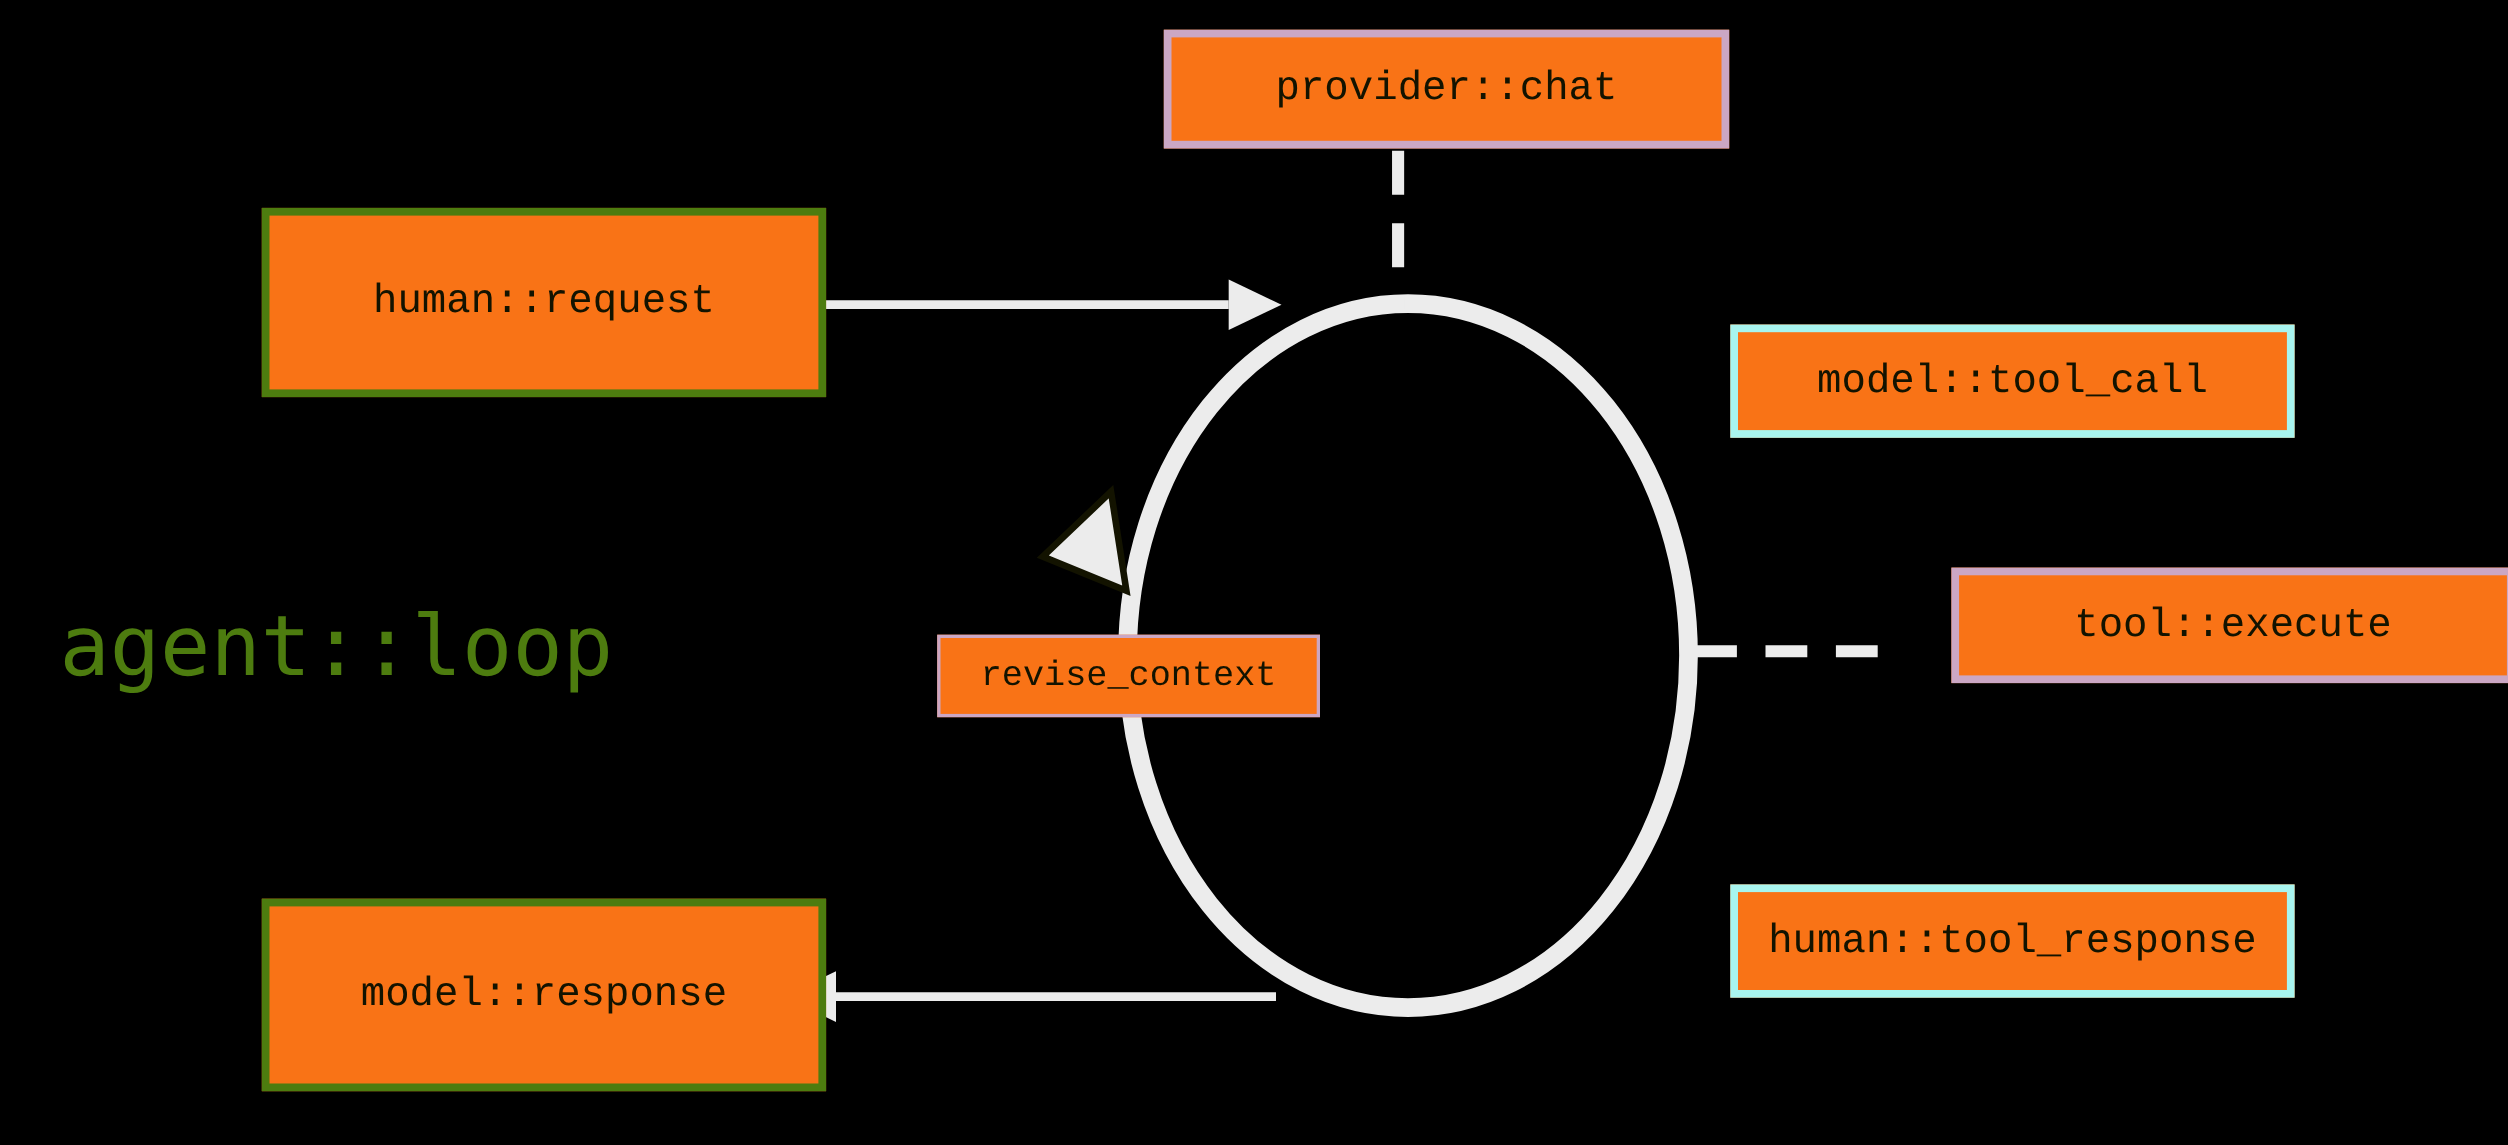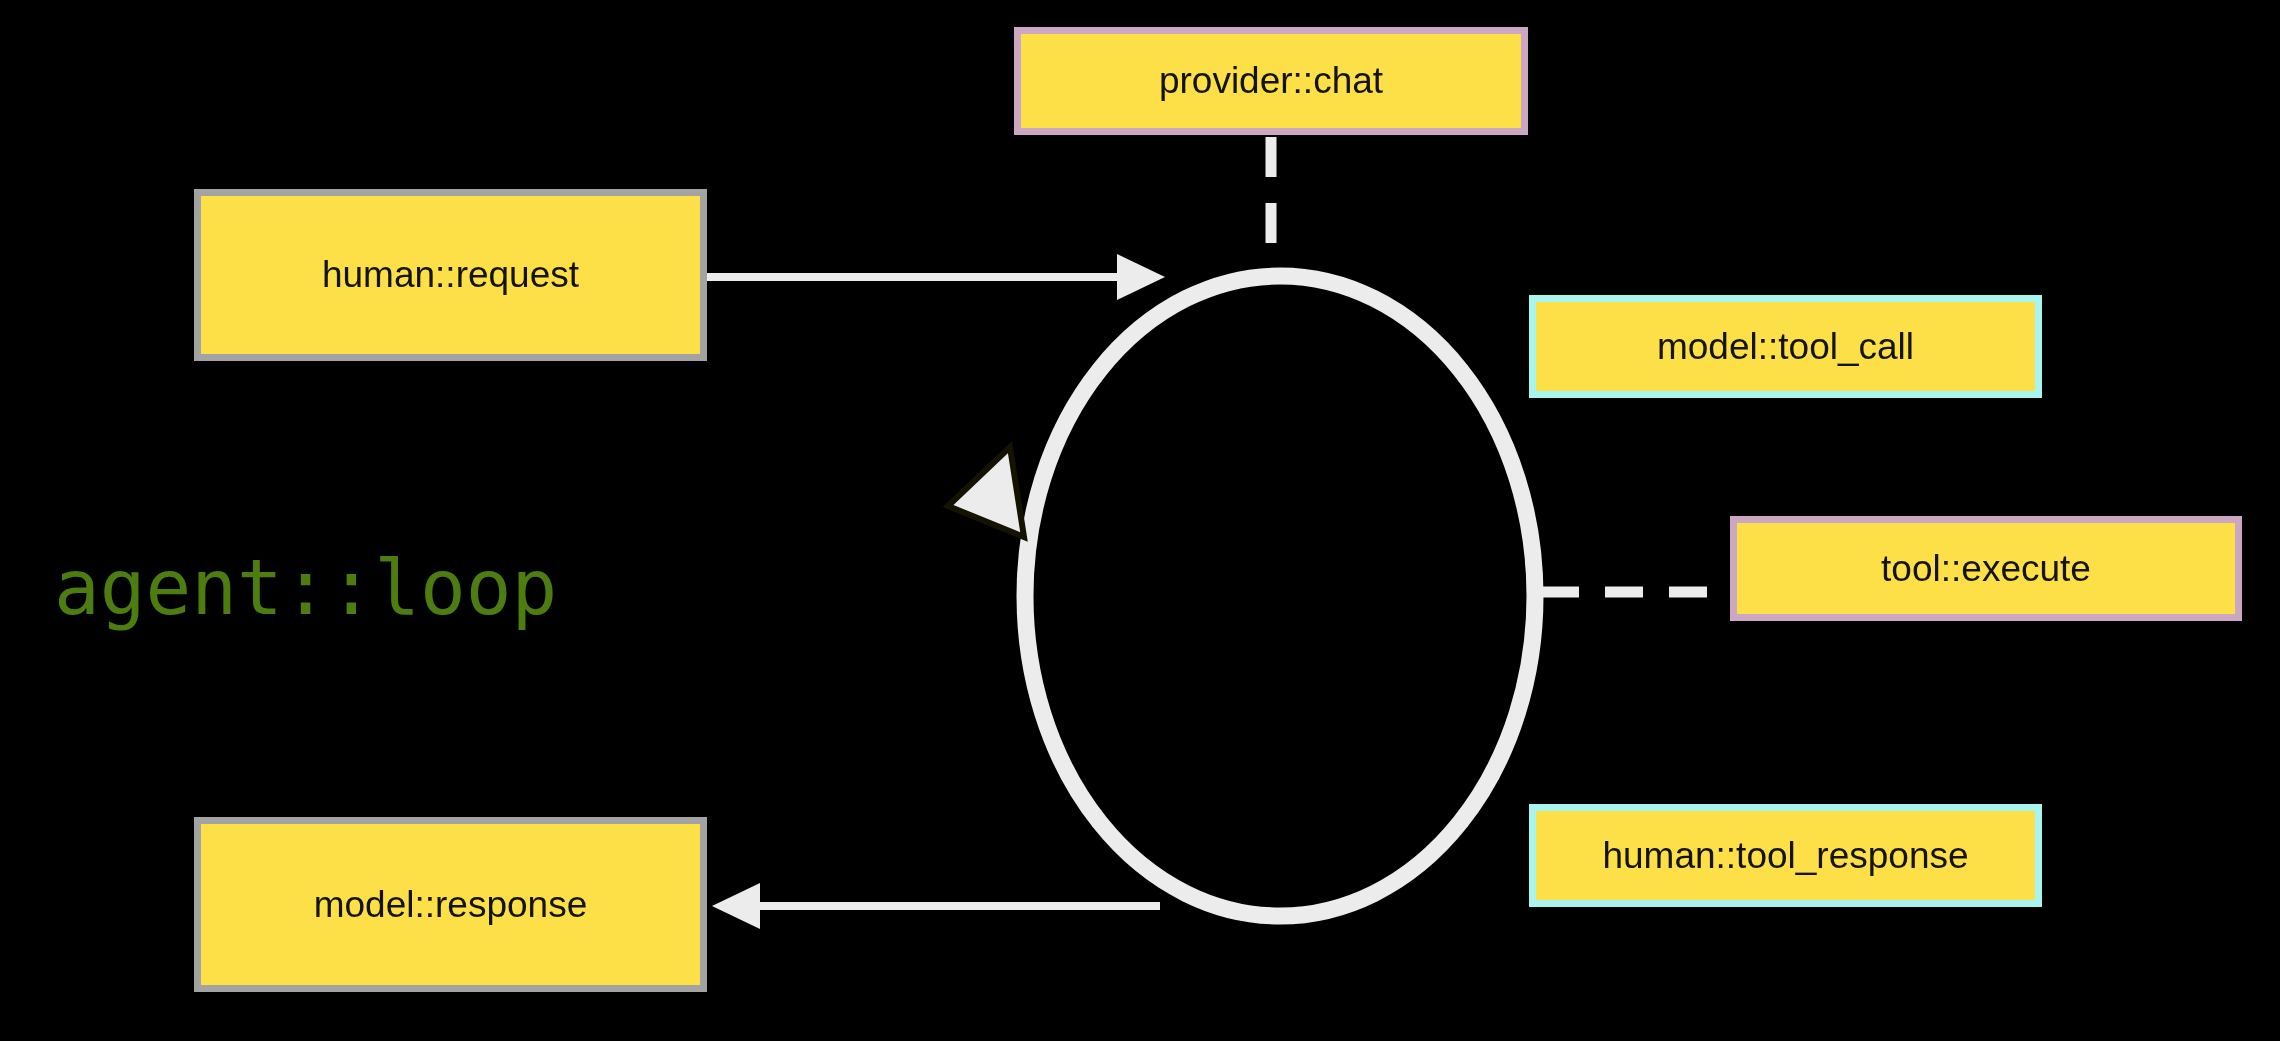--- a/index.html
+++ b/index.html
@@ -26,31 +26,32 @@
     left: 0;
     width: 2280px;
     height: 1041px;
     pointer-events: none;
   }
 
   
   .node {
     position: absolute;
     box-sizing: border-box;
-    background: #fde047;
+    background: #f97316;
     display: flex;
     align-items: center;
     justify-content: center;
     text-align: center;
     color: #131300;
-    font-family: Liberation Sans, sans-serif;
+    font-family: Liberation Mono, monospace;
     letter-spacing: 0px;
     white-space: nowrap;
+    margin-left: 44px;
   }
-  .node.green  { border: 7px solid #a3a3a3; }
+  .node.green  { border: 7px solid #4d7c0f; }
   .node.cyan   { border: 7px solid #a8f5ef; }
   .node.mauve  { border: 7px solid #cba7c4; }
   .node.thin-mauve { border: 3px solid #cba7c4; }
 
   .node-label {
     display: block;
   }
 
   
   #node-provider-chat {
@@ -134,20 +135,23 @@
   </div>
 
   <div class="node cyan" id="node-model-tool-call">
     <span class="node-label">model::tool_call</span>
   </div>
 
   <div class="node mauve" id="node-tool-execute">
     <span class="node-label">tool::execute</span>
   </div>
 
+  <div class="node thin-mauve" id="node-revise-context">
+    <span class="node-label">revise_context</span>
+  </div>
 
   <div class="node green" id="node-model-response">
     <span class="node-label">model::response</span>
   </div>
 
   <div class="node cyan" id="node-human-tool-response">
     <span class="node-label">human::tool_response</span>
   </div>
 
 </div>

